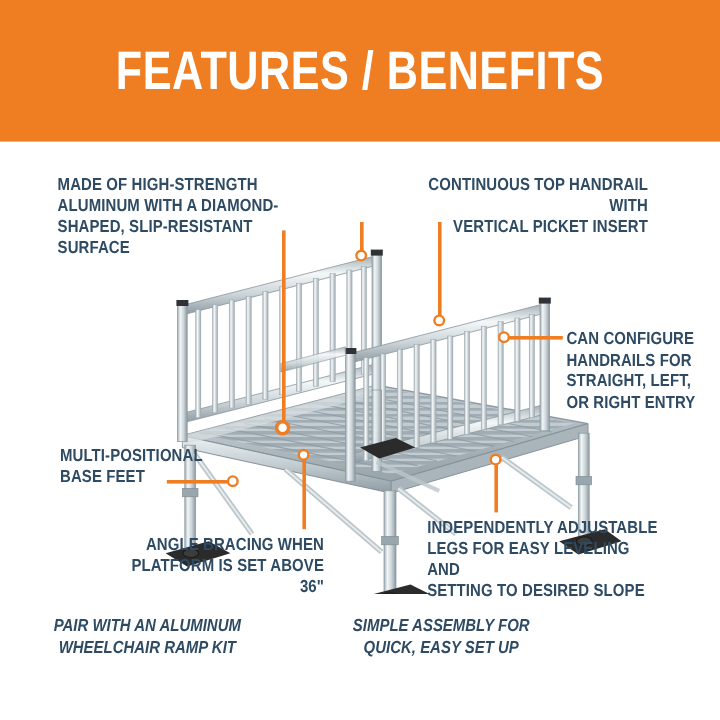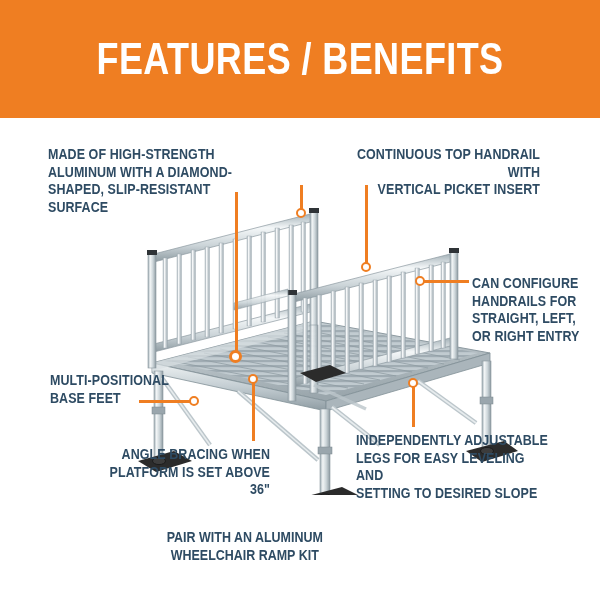--- a/index.html
+++ b/index.html
@@ -79,24 +79,25 @@
   .dot.small {
     width: 10px;
     height: 10px;
     border-width: 2.5px;
   }
 
   
   .footer {
     position: absolute;
     left: 0;
-    top: 523px;
+    top: 508px;
     width: 490px;
     height: 70px;
     display: flex;
+    font-style: italic;
   }
   .footer-cell {
     flex: 1;
     display: flex;
     align-items: flex-start;
     justify-content: center;
     padding-top: 6px;
   }
   .footer-text {
     color: #2e4b63;
@@ -329,15 +330,21 @@
   <div class="leader v" style="left:412px; top:387px; height:40px;"></div>
   <div class="dot small" style="left:408px; top:378px;"></div>
 
   <div class="footer">
     <div class="footer-cell">
       <div class="footer-text">
         <div>PAIR WITH AN ALUMINUM</div>
         <div>WHEELCHAIR RAMP KIT</div>
       </div>
     </div>
+    <div class="footer-cell">
+      <div class="footer-text">
+        <div>SIMPLE ASSEMBLY FOR</div>
+        <div>QUICK, EASY SET UP</div>
+      </div>
+    </div>
   </div>
 
 </div>
 
 </body></html>

